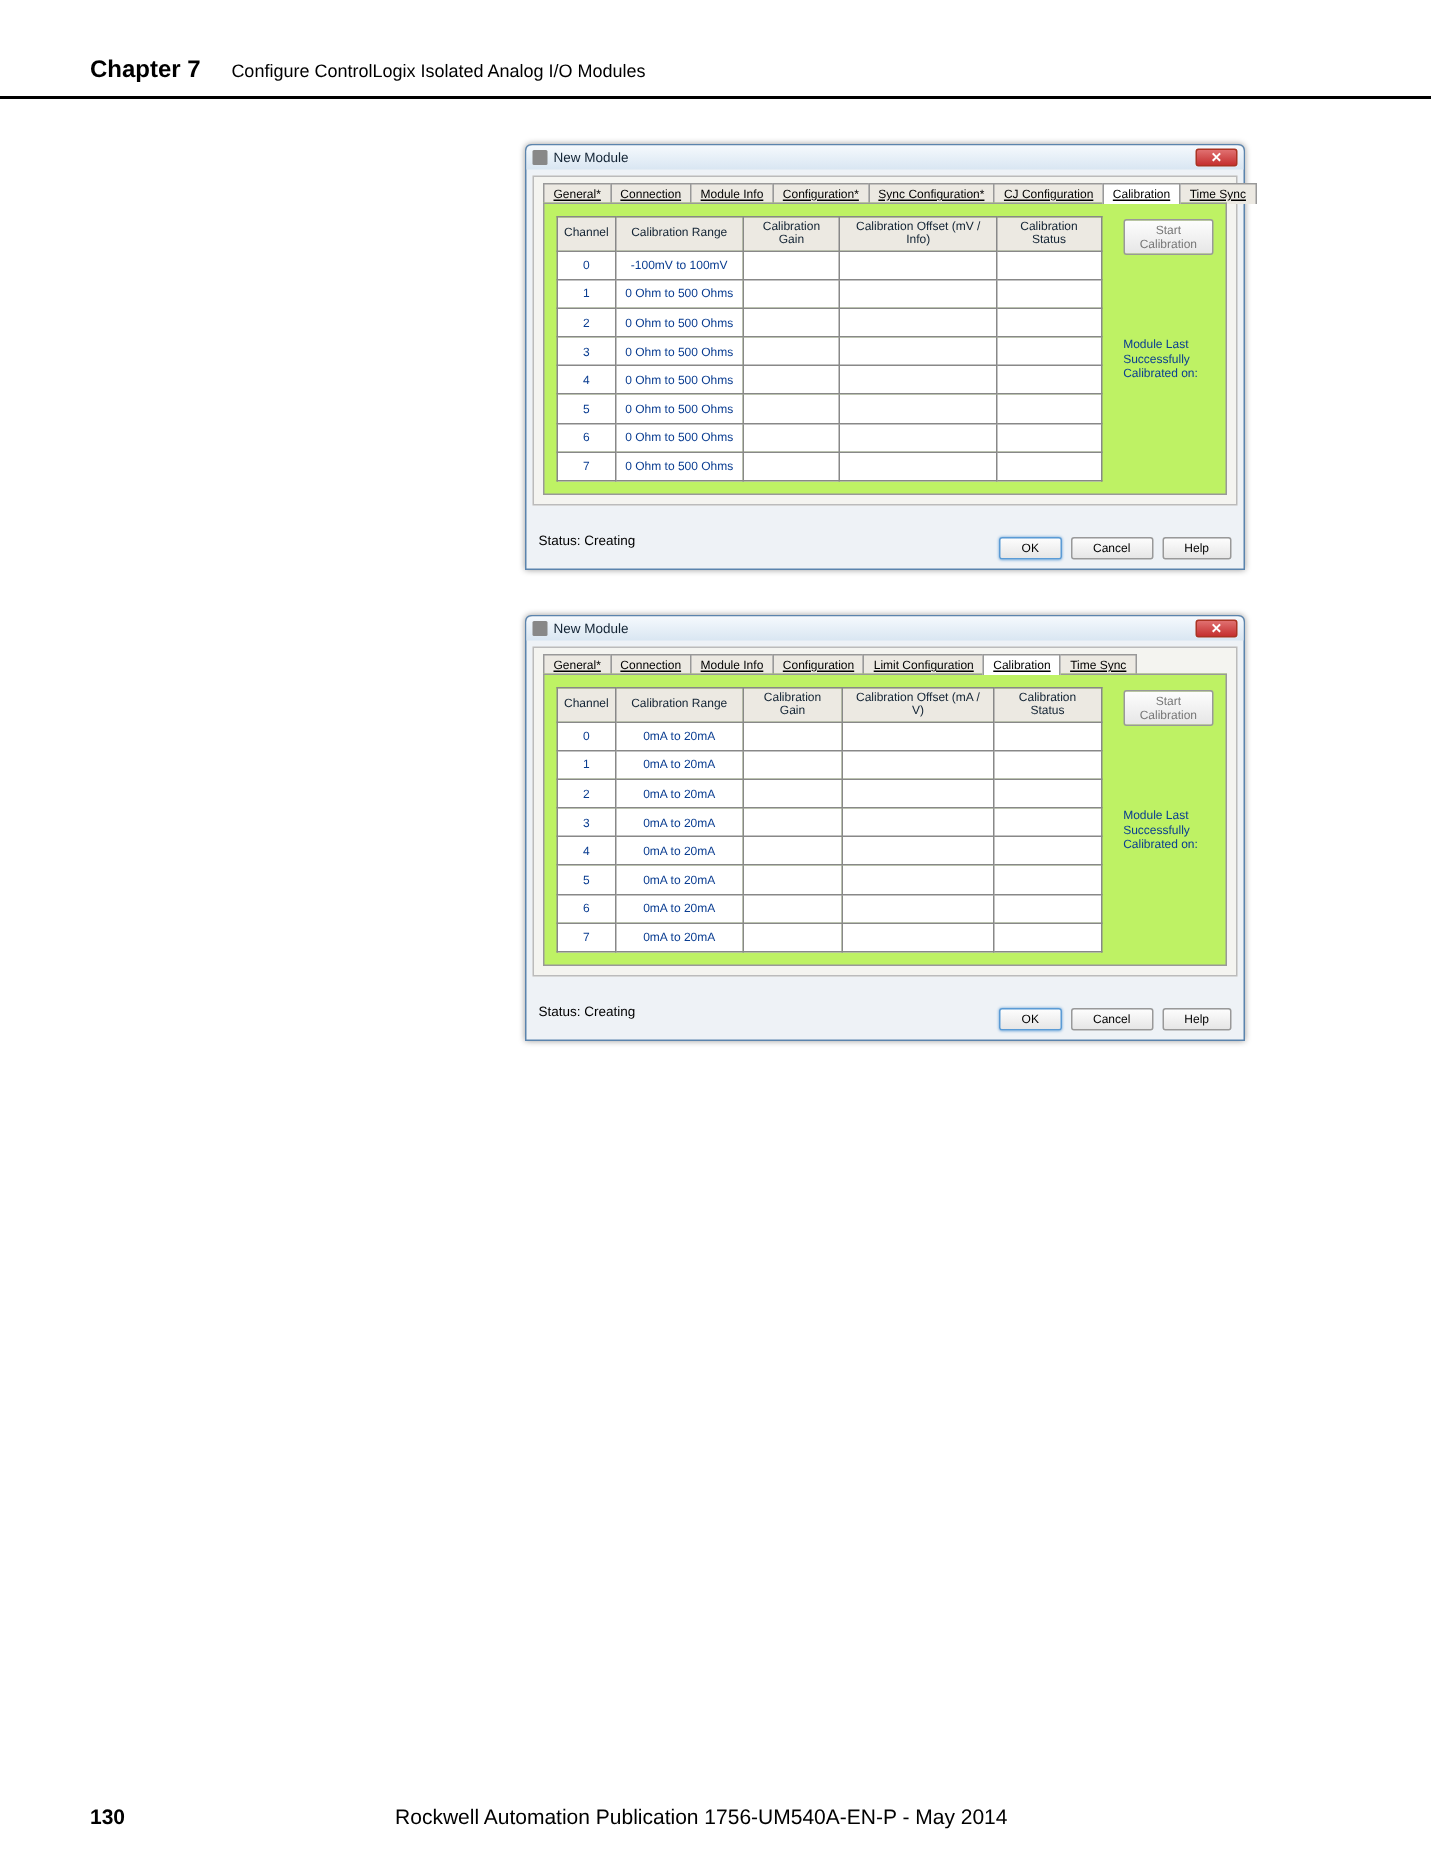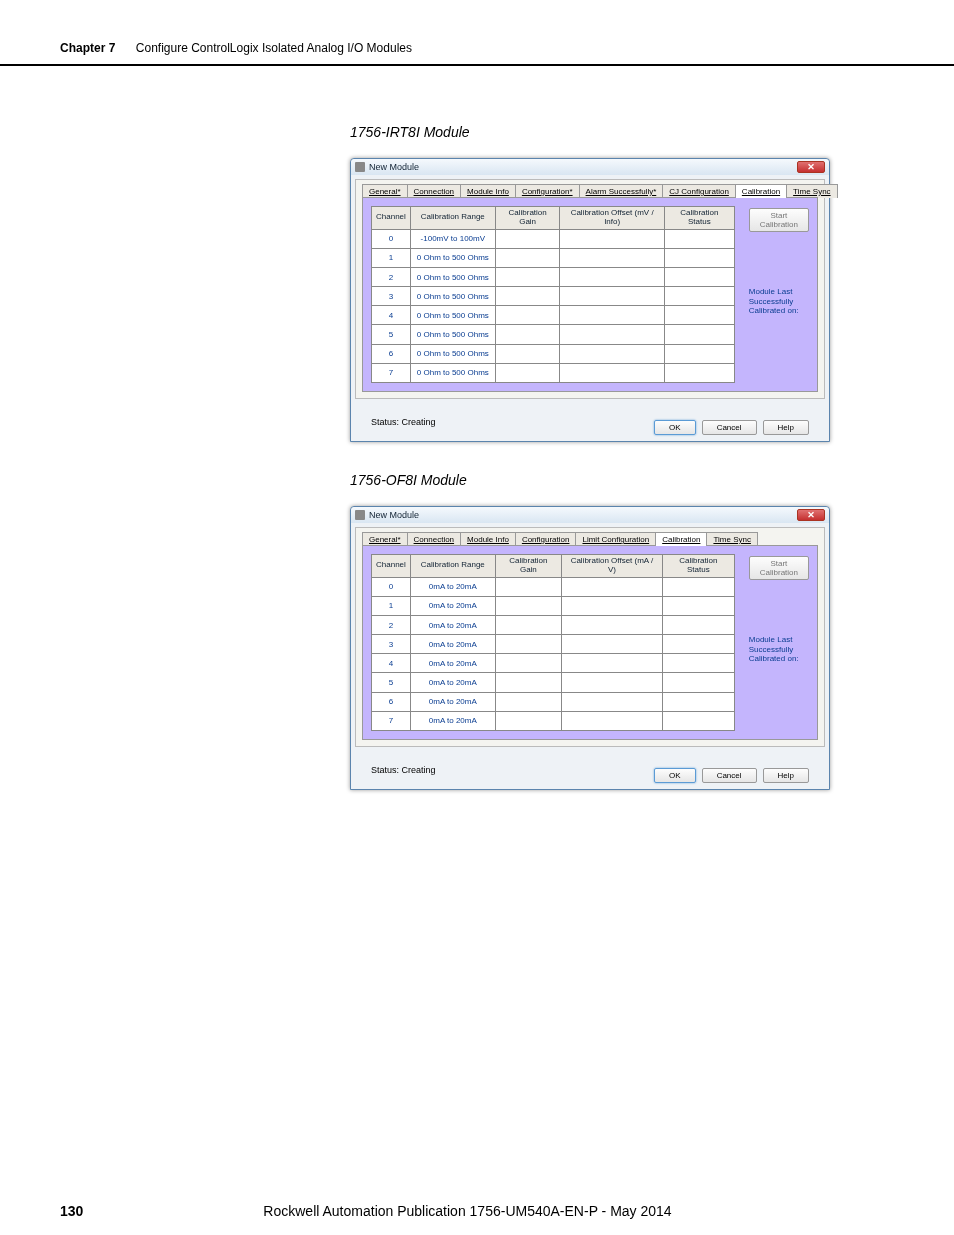--- a/index.html
+++ b/index.html
@@ -8,21 +8,21 @@
     background: #fff;
     width: 954px;
     height: 1235px;
     position: relative;
     color: #000;
   }
   .page-header {
     padding: 38px 60px 8px 60px;
     border-bottom: 2px solid #000;
   }
-  .page-header .chapter { font-weight: bold; font-size: 12px; }
+  .page-header .chapter { font-weight: bold; font-size: 16px; }
   .page-header .title { font-size: 12px; margin-left: 16px; }
   .content {
     padding: 30px 60px 0 350px;
   }
   .module-heading {
     font-style: italic;
     font-size: 14px;
     margin-bottom: 18px;
     margin-top: 28px;
   }
@@ -82,21 +82,21 @@
     position:relative;
     white-space:nowrap;
     text-decoration:underline;
   }
   .tab.active {
     background:#fff;
     z-index:2;
   }
   .tab-body {
     border:1px solid #999;
-    background:#c4b5fd;
+    background:#bef264;
     padding: 8px;
     min-height: 195px;
     position:relative;
     display:flex;
     gap: 14px;
   }
   table.cal {
     border-collapse: collapse;
     font-size:8px;
     color:#123;
@@ -136,21 +136,21 @@
   }
   .mod-last {
     color:#0a3d91;
     font-size:8px;
     margin-top: 55px;
     line-height:1.2;
   }
   .status-row {
     display:flex;
     align-items:center;
-    padding: 6px 20px;
+    padding: 6px 8px;
     font-size:9px;
   }
   .status-row .st-label { flex:1; }
   .footer-btns { display:flex; gap:6px;margin-top:11px; }
   .footer-btns .btn {
     font-size:8px;
     padding:2px 14px;
     background:linear-gradient(#fdfdfd,#e6e6e6);
     border:1px solid #999;
     border-radius:2px;
@@ -174,36 +174,35 @@
 </head>
 <body>
 
 <div class="page-header">
   <span class="chapter">Chapter 7</span>
   <span class="title">Configure ControlLogix Isolated Analog I/O Modules</span>
 </div>
 
 <div class="content">
 
-  <div class="module-heading">1756-IRT8I Module</div>
 
   <div class="dialog">
     <div class="titlebar">
       <span class="t-icon"></span>
       <span>New Module</span>
       <span class="spacer"></span>
       <span class="close-btn">✕</span>
     </div>
     <div class="inner">
       <div class="tabs">
         <div class="tab">General*</div>
         <div class="tab">Connection</div>
         <div class="tab">Module Info</div>
         <div class="tab">Configuration*</div>
-        <div class="tab">Alarm Successfully*</div>
+        <div class="tab">Sync Configuration*</div>
         <div class="tab">CJ Configuration</div>
         <div class="tab active">Calibration</div>
         <div class="tab">Time Sync</div>
       </div>
       <div class="tab-body">
         <table class="cal">
           <thead>
             <tr>
               <th>Channel</th>
               <th>Calibration Range</th>
@@ -284,21 +283,20 @@
     <div class="status-row">
       <span class="st-label">Status: Creating</span>
       <div class="footer-btns">
         <button class="btn primary">OK</button>
         <button class="btn">Cancel</button>
         <button class="btn">Help</button>
       </div>
     </div>
   </div>
 
-  <div class="module-heading">1756-OF8I Module</div>
 
   <div class="dialog">
     <div class="titlebar">
       <span class="t-icon"></span>
       <span>New Module</span>
       <span class="spacer"></span>
       <span class="close-btn">✕</span>
     </div>
     <div class="inner">
       <div class="tabs">

